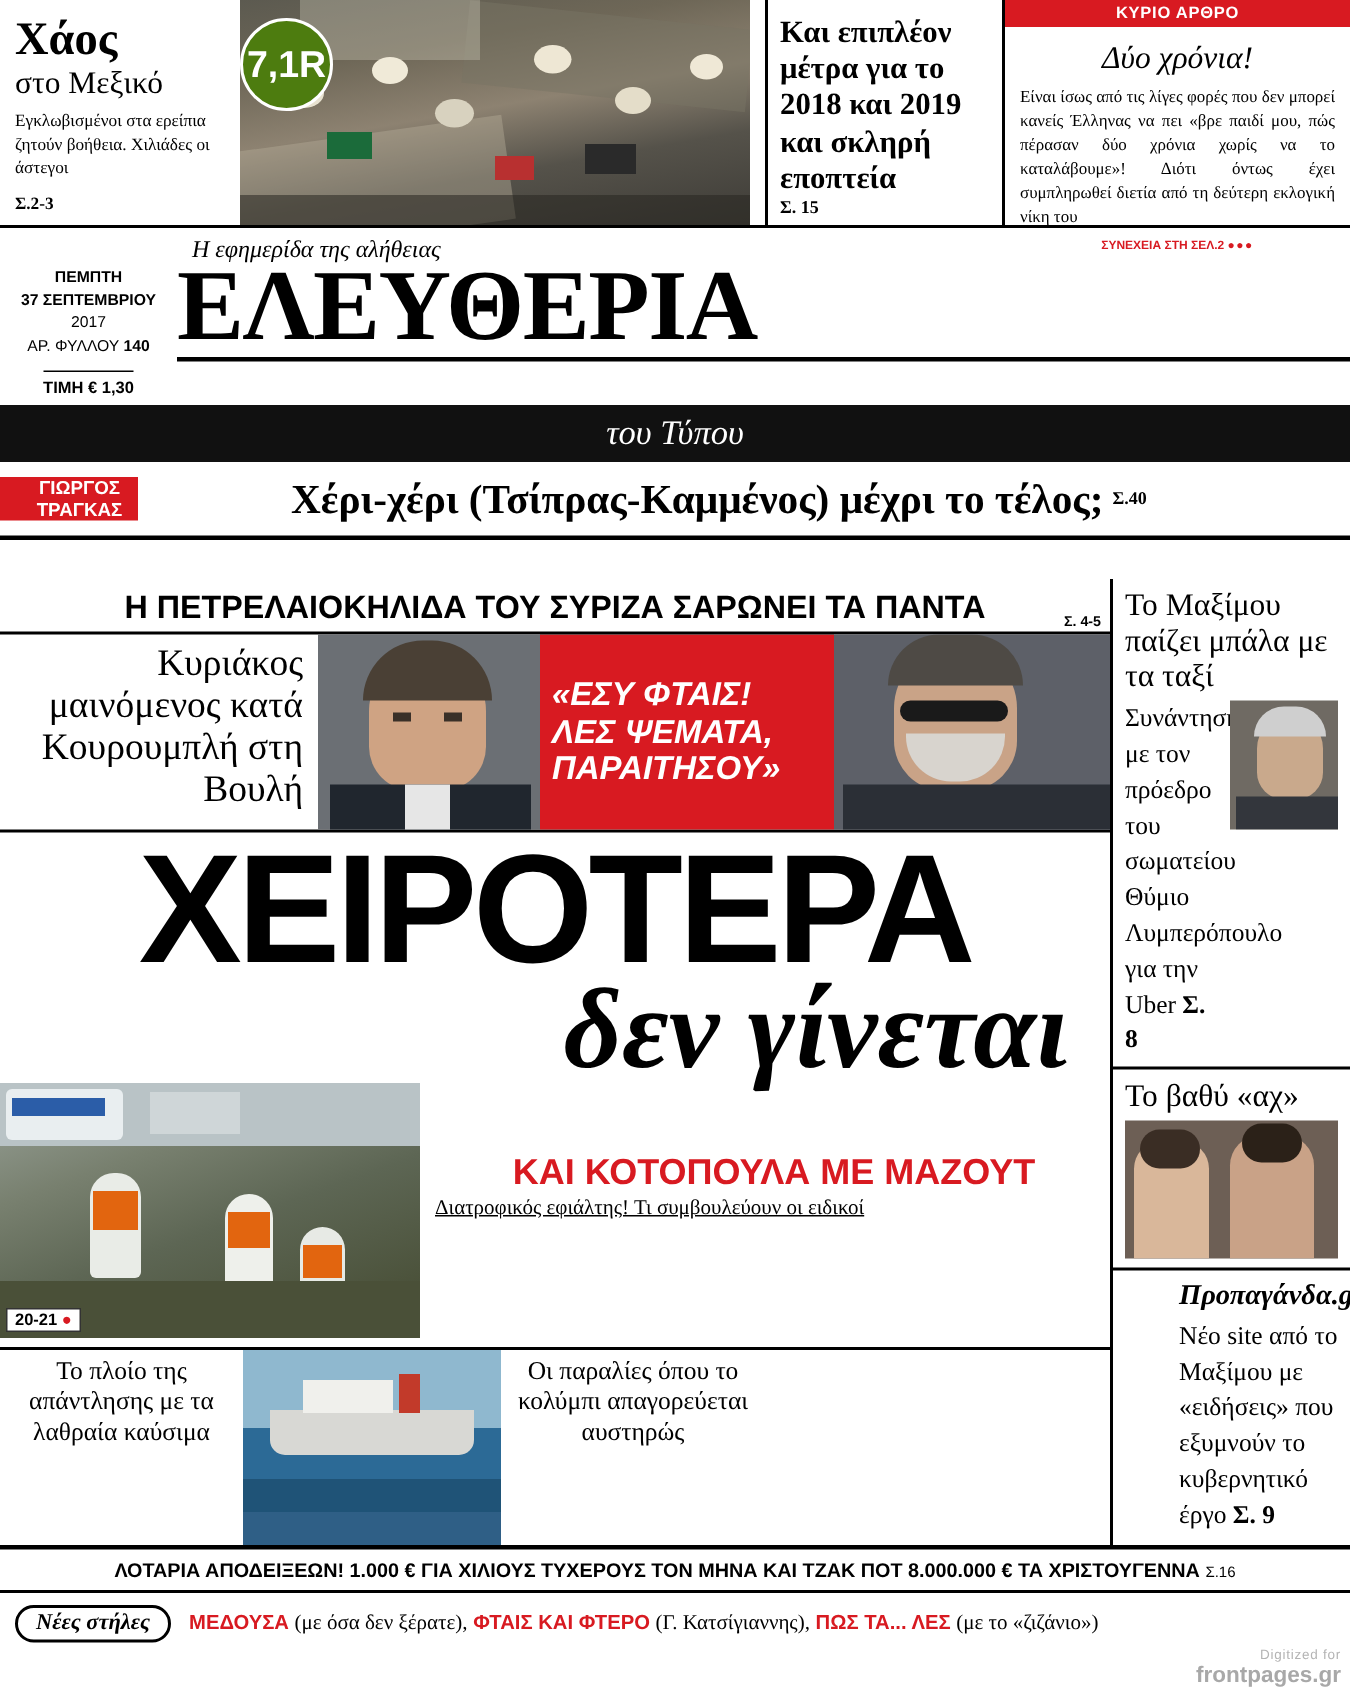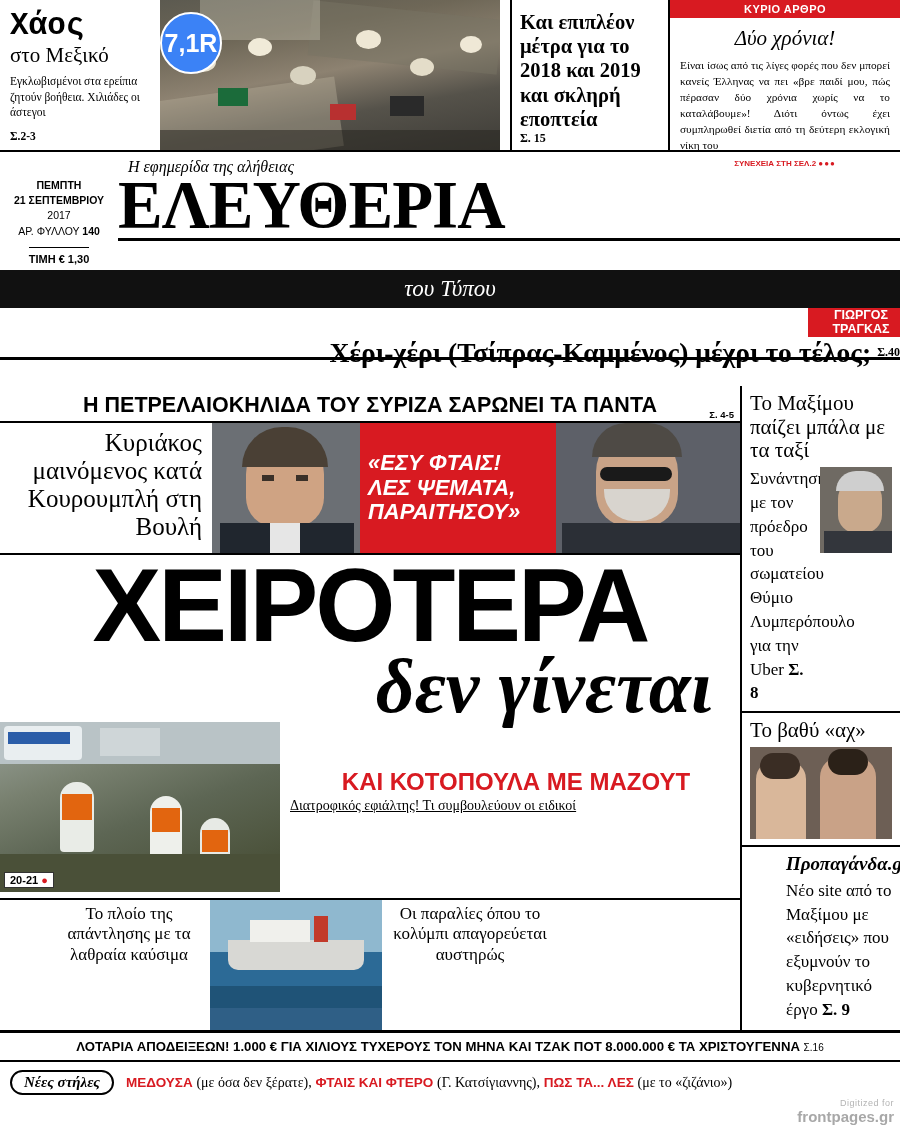--- a/index.html
+++ b/index.html
@@ -10,29 +10,29 @@
     font-family: "Liberation Serif", serif;
     color: #000;
     overflow: hidden;
     position: relative;
   }
   .page { width: 900px; height: 1127px; position: relative; }
 
   
   .topstrip { display: flex; height: 152px; border-bottom: 2px solid #000; }
   .ts-chaos { width: 150px; padding: 10px 8px 0 10px; position: relative; }
-  .ts-chaos h2 { font-size: 31px; margin: 0; font-weight: bold; line-height: 1; font-family: Liberation Mono, monospace;}
+  .ts-chaos h2 { font-size: 31px; margin: 0; font-weight: bold; line-height: 1; font-family: Liberation Serif, serif;}
   .ts-chaos h3 { font-size: 21px; margin: 4px 0 0 0; font-weight: normal; line-height: 1; }
   .ts-chaos p { font-size: 11.5px; margin: 8px 0 0 0; line-height: 1.35; }
   .ts-chaos .pg { font-weight: bold; }
 
   .quake-badge {
     position: absolute; left: 160px; top: 12px;
     width: 62px; height: 62px; border-radius: 50%;
-    background: #3b82f6; color: #fff;
+    background: #4d7c0f; color: #fff;
     display: flex; align-items: center; justify-content: center;
     font-family: "Liberation Sans", sans-serif;
     font-weight: bold; font-size: 25px; z-index: 5;
     border: 2px solid #fff;
   }
   .ts-photo {
     width: 340px; margin-left: 10px;
     background: linear-gradient(170deg,#5c5a50 0%,#6e6757 25%,#8d8271 48%,#55524a 70%,#3e3c37 100%);
     position: relative; overflow: hidden;
   }
@@ -74,21 +74,21 @@
   .mh-rule { border-bottom: 3px solid #000; margin-top: 2px; }
 
   .black-band {
     background: #111; color: #fff; height: 38px;
     display: flex; align-items: center; justify-content: center;
     position: relative;
   }
   .black-band .tt { font-style: italic; font-size: 23px; }
 
   
-  .tragas { display: flex; align-items: flex-end; height: 52px; border-bottom: 3px solid #000; flex-direction: column; }
+  .tragas { display: flex; align-items: center; height: 52px; border-bottom: 3px solid #000; }
   .tragas-name {
     width: 92px; background: #d81a21; color: #fff;
     font-family: "Liberation Sans", sans-serif; font-weight: bold; font-size: 12.5px;
     display: flex; flex-direction: column; align-items: center; justify-content: center;
     line-height: 1.15; padding-left: 14px;
   }
   .tragas-photo { width: 88px; background: #8a8a8a; position: relative; overflow: hidden; }
   .tragas-head { flex: 1; display: flex; align-items: center; padding-left: 14px; }
   .tragas-head .t { font-size: 27.5px; font-weight: bold; }
   .tragas-head .pg { font-size: 12px; font-weight: bold; margin-left: 6px; }
@@ -137,21 +137,21 @@
     font-family: "Liberation Sans", sans-serif; font-size: 11px; font-weight: bold;
     padding: 1px 5px; border: 1px solid #333;
   }
   .pgbadge .dot { color: #d81a21; }
   .redline {
     font-family: "Liberation Sans", sans-serif; font-weight: bold; color: #d81a21;
     font-size: 24px; text-align: center;
   }
   .subline { text-align: left; font-size: 14px; margin-top: 2px; text-decoration: underline; }
 
-  .bottom-three { display: flex; height: 132px; border-top: 2px solid #000; margin-top: 6px; padding-left: 48px; }
+  .bottom-three { display: flex; height: 132px; border-top: 2px solid #000; margin-top: 6px; }
   .bt-cell { padding: 4px 8px; text-align: center; font-size: 17px; line-height: 1.2; }
   .bt-a { width: 162px; border-right: 0; }
   .bt-photo { width: 172px; background: #2f5f86; position: relative; overflow: hidden; }
   .bt-c { width: 176px; }
 
   
   .rc-block { padding: 6px 8px; border-bottom: 2px solid #000; }
   .rc-h { font-size: 21px; line-height: 1.13; }
   .rc-sm { font-size: 17px; line-height: 1.4; margin-top: 4px; }
   .rc-photo { height: 86px; background: #6f6a63; position: relative; overflow: hidden; margin-top: 4px;}
@@ -228,21 +228,21 @@
       <div class="cont">
         <span>ΣΥΝΕΧΕΙΑ ΣΤΗ ΣΕΛ.2</span>
         <span class="dots">●●●</span>
       </div>
     </div>
   </div>
 
   <div class="masthead">
     <div class="mh-left">
       <div class="b">ΠΕΜΠΤΗ</div>
-      <div class="b">21 ΣΕΠΤΕΜΒΡΙΟΥ</div>
+      <div class="b">37 ΣΕΠΤΕΜΒΡΙΟΥ</div>
       <div>2017</div>
       <div>
         <span>ΑΡ. ΦΥΛΛΟΥ</span>
         <b>140</b>
       </div>
       <div class="price">ΤΙΜΗ € 1,30</div>
     </div>
     <div class="mh-center">
       <div class="mh-slogan">Η εφημερίδα της αλήθειας</div>
       <div class="mh-title">ΕΛΕΥΘΕΡΙΑ</div>

